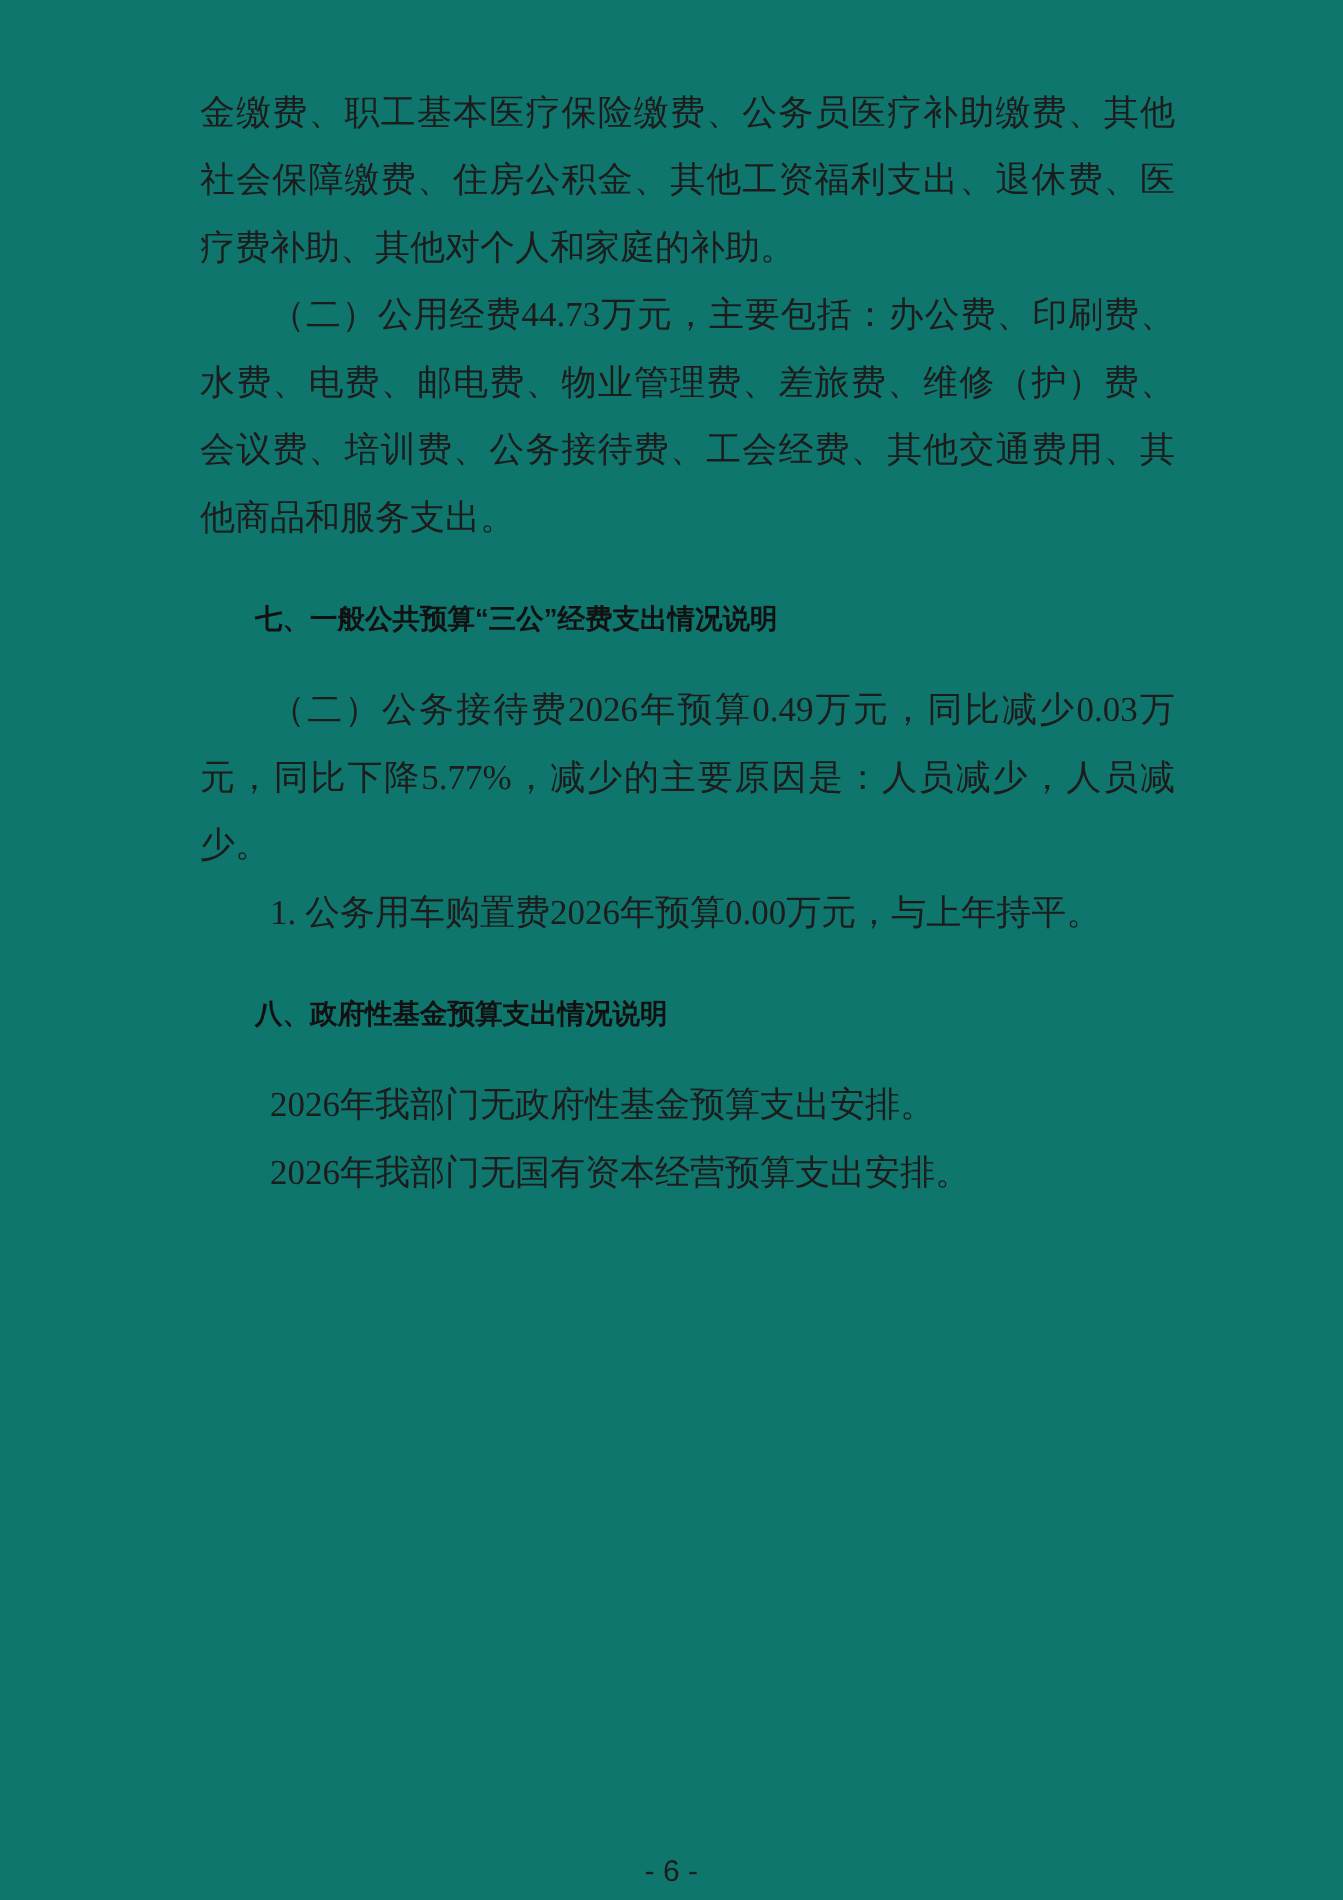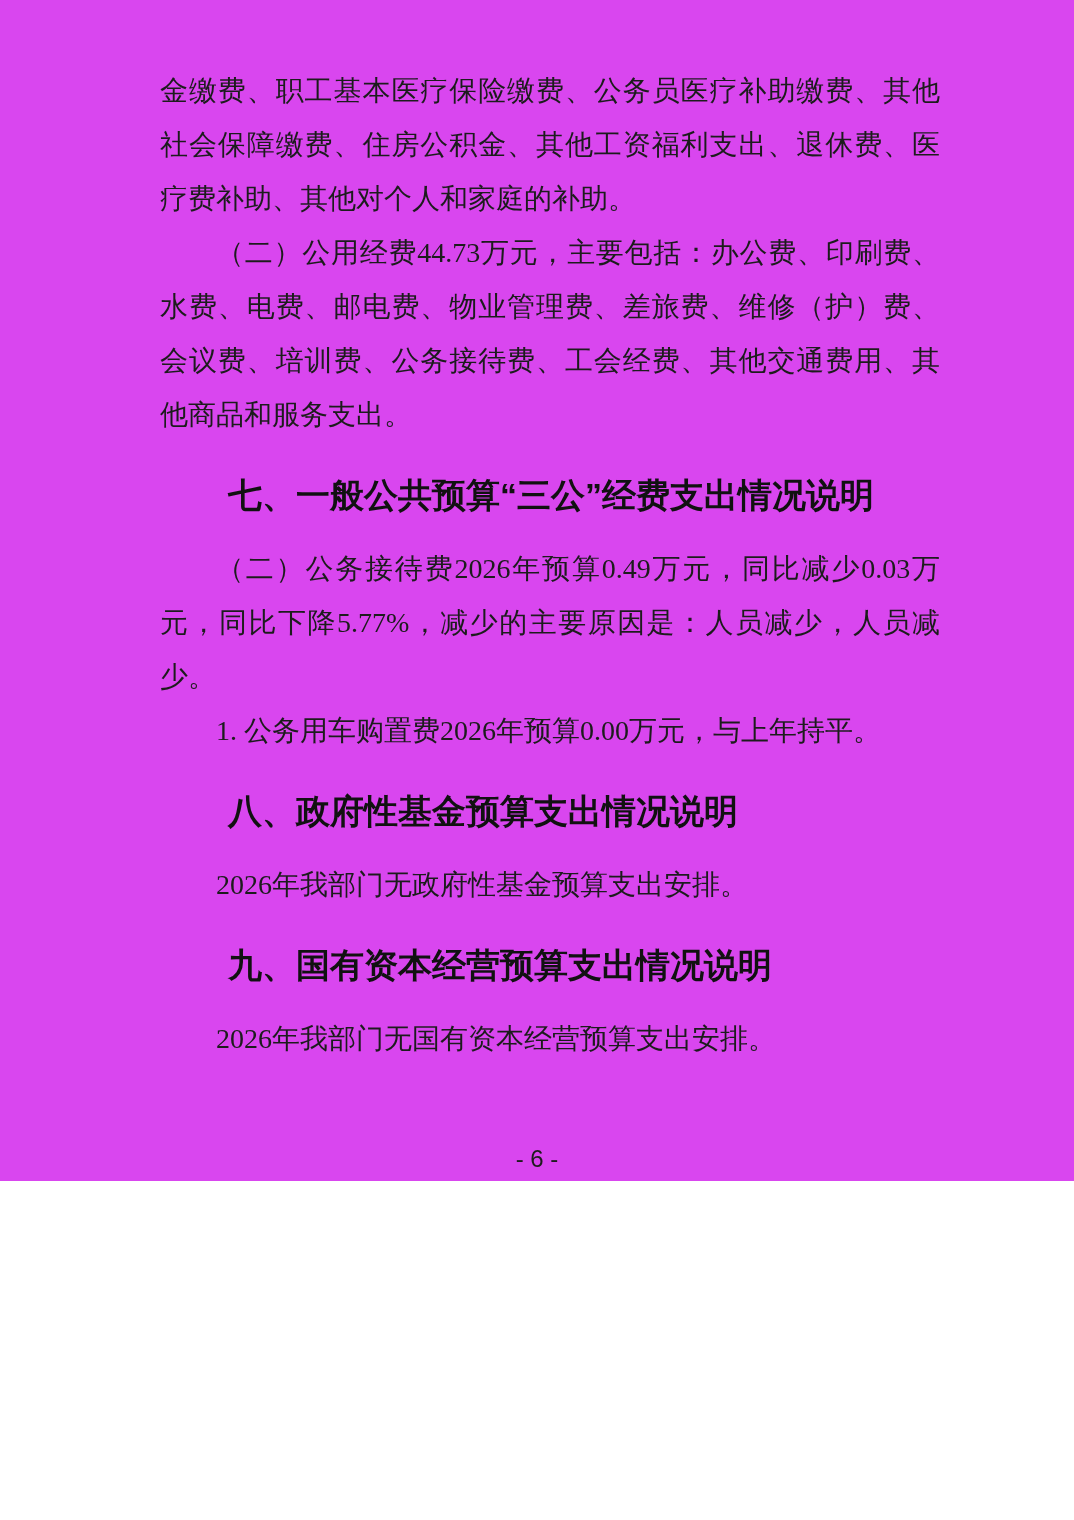--- a/index.html
+++ b/index.html
@@ -3,22 +3,22 @@
 <meta charset="utf-8">
 <style>
   html, body {
     margin: 0;
     padding: 0;
     background: #ffffff;
   }
   .page {
     position: relative;
     width: 1074px;
-    height: 1181px;
-    background: #d946ef;
+    height: 1520px;
+    background: #0f766e;
     overflow: hidden;
     font-family: "Liberation Serif", "DejaVu Serif", serif;
     color: #1c1c1c;
   }
   .content {
     position: absolute;
     top: 0;
     left: 160px;
     width: 780px;
     padding-top: 64px;
@@ -32,21 +32,21 @@
     text-justify: inter-ideograph;
     word-break: break-all;
     font-weight: 400;
   }
   p.body-para.indent {
     text-indent: 2em;
   }
   h2.section-heading {
     margin: 26px 0 20px 0;
     font-family: "Liberation Sans", "DejaVu Sans", sans-serif;
-    font-size: 34px;
+    font-size: 22px;
     line-height: 54px;
     font-weight: 700;
     color: #111111;
     text-indent: 2em;
     text-align: left;
   }
   .page-footer {
     position: absolute;
     bottom: 8px;
     left: 0;
@@ -74,20 +74,19 @@
     <p class="body-para indent">（二）公务接待费2026年预算0.49万元，同比减少0.03万元，同比下降5.77%，减少的主要原因是：人员减少，人员减少。</p>
 
 
     <p class="body-para indent">1. 公务用车购置费2026年预算0.00万元，与上年持平。</p>
 
 
     <h2 class="section-heading">八、政府性基金预算支出情况说明</h2>
 
     <p class="body-para indent">2026年我部门无政府性基金预算支出安排。</p>
 
-    <h2 class="section-heading">九、国有资本经营预算支出情况说明</h2>
 
     <p class="body-para indent">2026年我部门无国有资本经营预算支出安排。</p>
 
   </div>
 
   <div class="page-footer">- 6 -</div>
 </div>
 
 </body></html>

